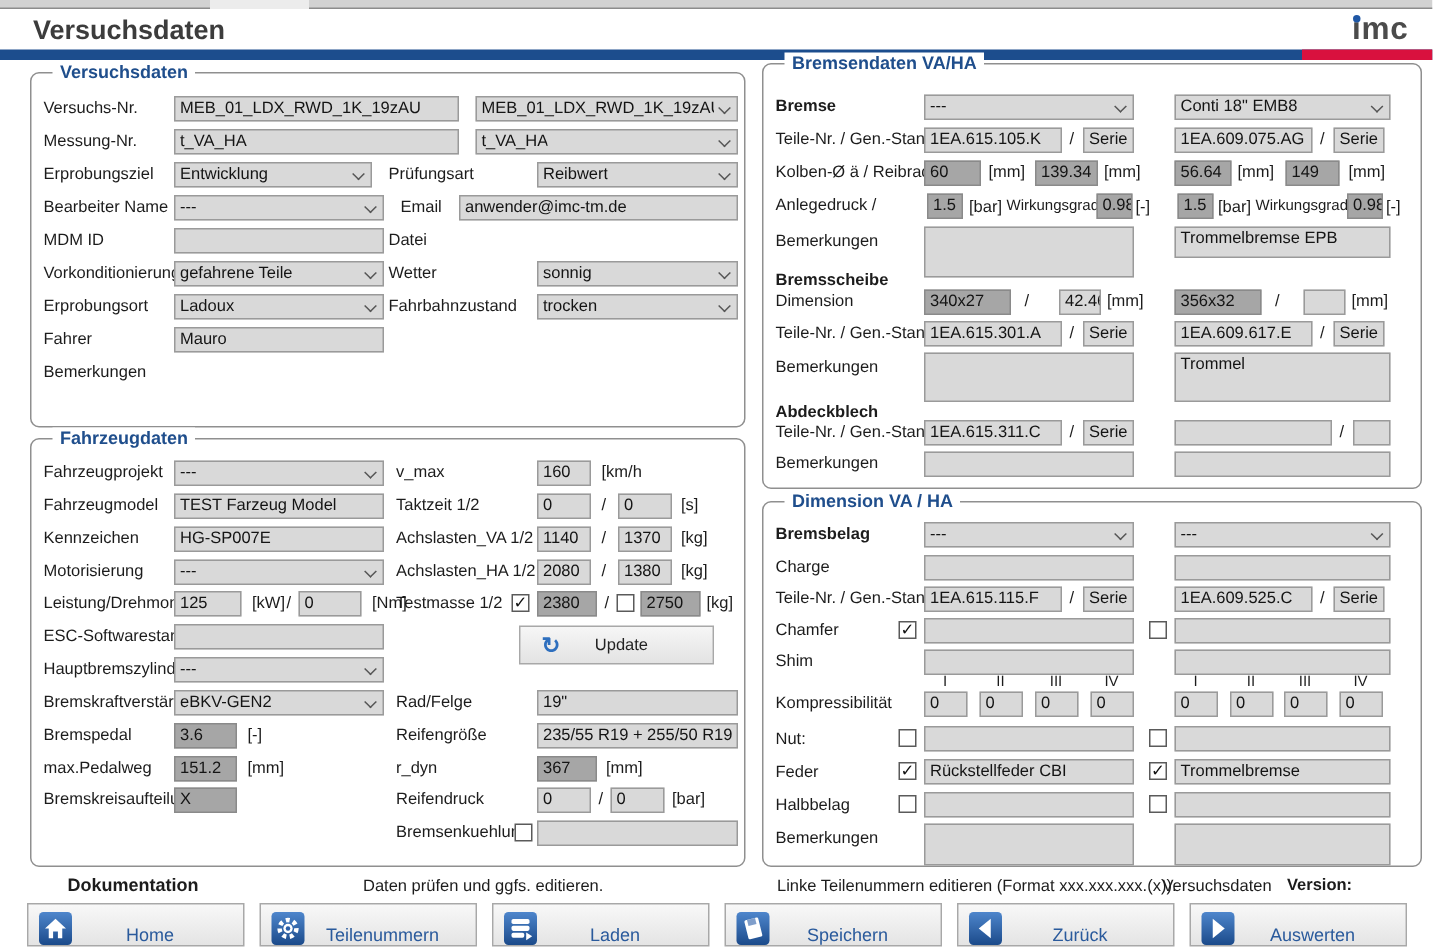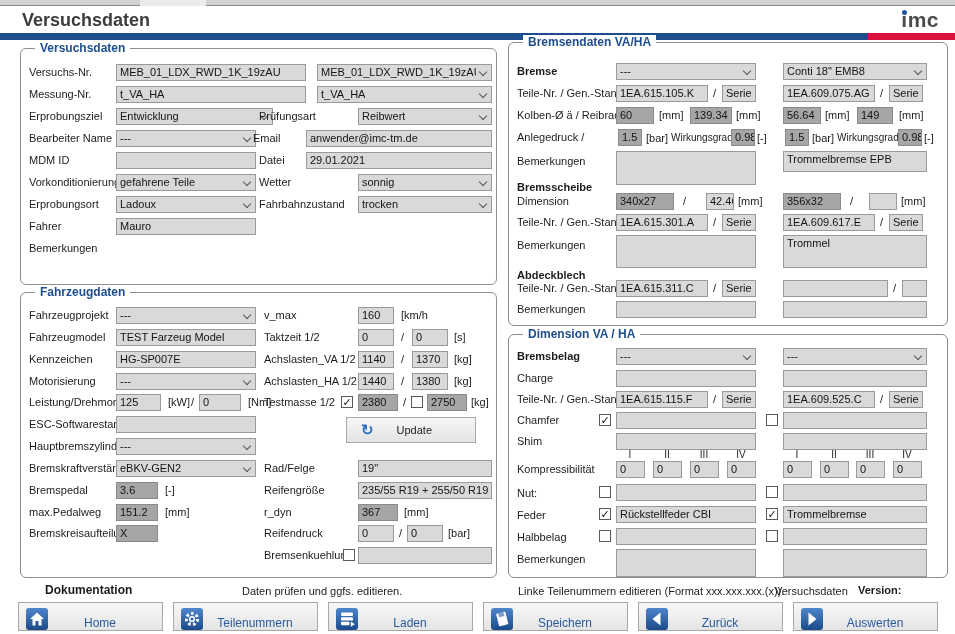--- a/index.html
+++ b/index.html
@@ -67,33 +67,32 @@
 
     <div class="lbl" style="left:8px;top:17px">Versuchs-Nr.</div>
     <div class="fld" style="left:95px;top:15px;width:190px">MEB_01_LDX_RWD_1K_19zAU</div>
     <div class="fld combo" style="left:296px;top:15px;width:175px"><span class="cval">MEB_01_LDX_RWD_1K_19zAU</span><span class="chev"></span></div>
 
     <div class="lbl" style="left:8px;top:39px">Messung-Nr.</div>
     <div class="fld" style="left:95px;top:37px;width:190px">t_VA_HA</div>
     <div class="fld combo" style="left:296px;top:37px;width:175px"><span class="cval">t_VA_HA</span><span class="chev"></span></div>
 
     <div class="lbl" style="left:8px;top:61px">Erprobungsziel</div>
-    <div class="fld combo" style="left:95px;top:59px;width:157px"><span class="cval">Entwicklung</span><span class="chev"></span></div>
+    <div class="fld combo" style="left:95px;top:59px;width:132px"><span class="cval">Entwicklung</span><span class="chev"></span></div>
     <div class="lbl" style="left:238px;top:61px">Prüfungsart</div>
     <div class="fld combo" style="left:337px;top:59px;width:134px"><span class="cval">Reibwert</span><span class="chev"></span></div>
 
     <div class="lbl" style="left:8px;top:83px">Bearbeiter Name</div>
     <div class="fld combo" style="left:95px;top:81px;width:140px"><span class="cval">---</span><span class="chev"></span></div>
-    <div class="lbl" style="left:232px;top:83px">Email</div>
+    <div class="lbl" style="left:246px;top:83px">Email</div>
     <div class="fld" style="left:285px;top:81px;width:186px">anwender@imc-tm.de</div>
 
     <div class="lbl" style="left:8px;top:105px">MDM ID</div>
     <div class="fld" style="left:95px;top:103px;width:140px"></div>
     <div class="lbl" style="left:238px;top:105px">Datei</div>
-    <div class="fld" style="left:285px;top:103px;width:186px">29.01.2021</div>
 
     <div class="lbl" style="left:8px;top:127px">Vorkonditionierung</div>
     <div class="fld combo" style="left:95px;top:125px;width:140px"><span class="cval">gefahrene Teile</span><span class="chev"></span></div>
     <div class="lbl" style="left:238px;top:127px">Wetter</div>
     <div class="fld combo" style="left:337px;top:125px;width:134px"><span class="cval">sonnig</span><span class="chev"></span></div>
 
     <div class="lbl" style="left:8px;top:149px">Erprobungsort</div>
     <div class="fld combo" style="left:95px;top:147px;width:140px"><span class="cval">Ladoux</span><span class="chev"></span></div>
     <div class="lbl" style="left:238px;top:149px">Fahrbahnzustand</div>
     <div class="fld combo" style="left:337px;top:147px;width:134px"><span class="cval">trocken</span><span class="chev"></span></div>
@@ -125,21 +124,21 @@
     <div class="fld" style="left:95px;top:58px;width:140px">HG-SP007E</div>
     <div class="lbl" style="left:243px;top:60px">Achslasten_VA 1/2</div>
     <div class="fld" style="left:337px;top:58px;width:36px">1140</div>
     <div class="slash" style="left:380px;top:60px">/</div>
     <div class="fld" style="left:391px;top:58px;width:36px">1370</div>
     <div class="unit" style="left:433px;top:60px">[kg]</div>
 
     <div class="lbl" style="left:8px;top:82px">Motorisierung</div>
     <div class="fld combo" style="left:95px;top:80px;width:140px"><span class="cval">---</span><span class="chev"></span></div>
     <div class="lbl" style="left:243px;top:82px">Achslasten_HA 1/2</div>
-    <div class="fld" style="left:337px;top:80px;width:36px">1440</div>
+    <div class="fld" style="left:337px;top:80px;width:36px">2080</div>
     <div class="slash" style="left:380px;top:82px">/</div>
     <div class="fld" style="left:391px;top:80px;width:36px">1380</div>
     <div class="unit" style="left:433px;top:82px">[kg]</div>
 
     <div class="lbl" style="left:8px;top:103px">Leistung/Drehmoment</div>
     <div class="fld" style="left:95px;top:101px;width:45px">125</div>
     <div class="unit" style="left:147px;top:103px">[kW]</div>
     <div class="slash" style="left:170px;top:103px">/</div>
     <div class="fld" style="left:178px;top:101px;width:42px">0</div>
     <div class="unit" style="left:227px;top:103px">[Nm]</div>

